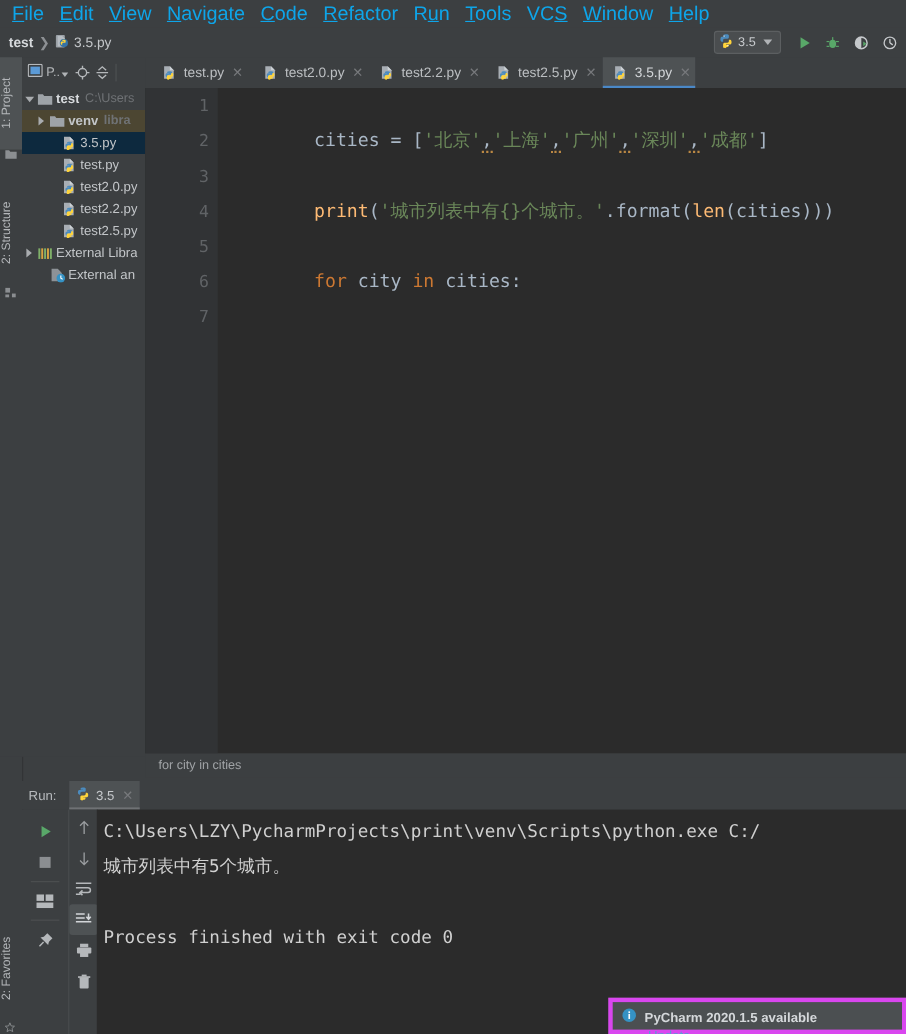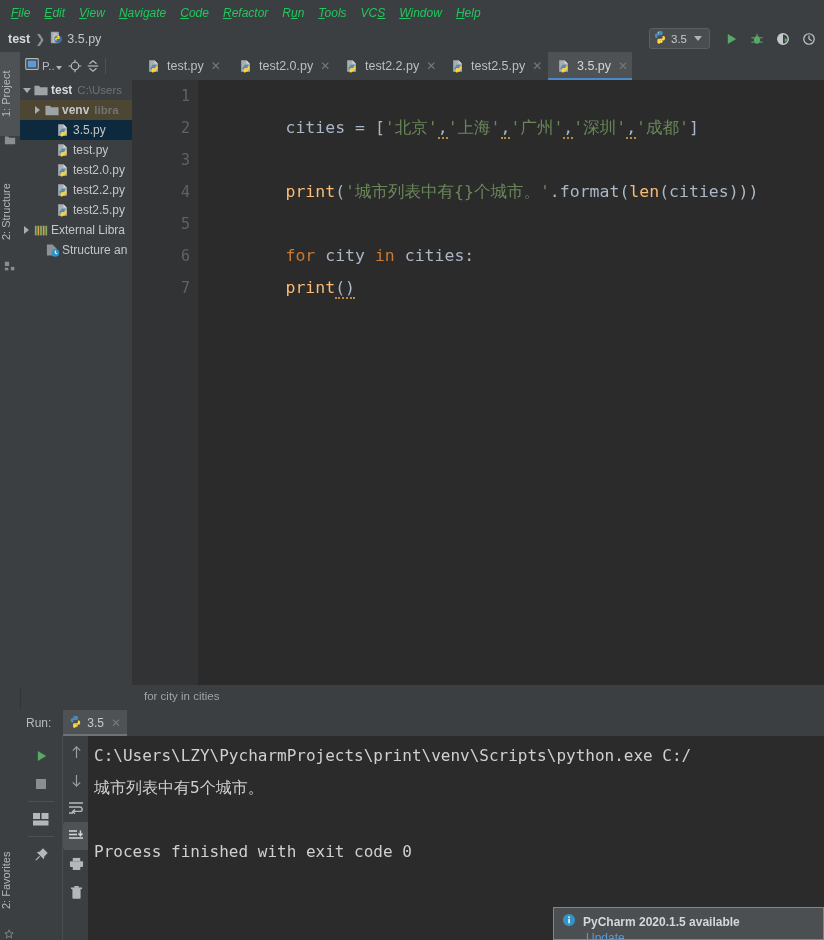--- a/index.html
+++ b/index.html
@@ -21,24 +21,23 @@
   .menubar {
     position: absolute; left: 0; top: 0;
     width: 824px; height: 25px;
     background: #3c3f41;
     display: flex; align-items: center;
     padding-left: 4px;
     box-sizing: border-box;
   }
   .menu-item {
     padding: 2px 7px;
-    font-size: 12px;
-    color: #22c55e;
+    font-size: 18px;
+    color: #0ea5e9;
     white-space: nowrap;
-    font-style: italic;
   }
   .menu-item .mn { text-decoration: underline; }
 
   
   .navbar {
     position: absolute; left: 0; top: 25px;
     width: 824px; height: 27px;
     background: #3c3f41;
     display: flex; align-items: center;
   }
@@ -271,21 +270,21 @@
     box-sizing: border-box;
     overflow: hidden;
     white-space: pre;
   }
 
   
   .notif {
     position: absolute; left: 553px; top: 907px;
     width: 271px; height: 33px;
     background: #4b4f51;
-    border: 1px solid #d946ef;
+    border: 4px solid #d946ef;
     box-sizing: border-box;
     padding: 5px 8px;
   }
   .notif-row { display:flex; align-items:center; }
   .notif-title { font-size:12px; font-weight:bold; color:#d5d8db; margin-left:7px; }
   .notif-link { font-size:12px; color:#5b9ad6; margin-left:24px; margin-top:1px; }
 
   
   .ed-vscroll {
     position:absolute; right:0; top:0; width:0px; height:605px;
@@ -531,21 +530,21 @@
         </div>
         <div class="trow" style="padding-left: 11px;">
           <span class="tw-arrow"></span>
           <span class="tico">
             <svg width="15" height="14" viewBox="0 0 16 15">
               <path d="M2 1.5h6l4 4v8H2z" fill="#8d9297"></path>
               <circle cx="11" cy="10.5" r="4.2" fill="#3592c4"></circle>
               <path d="M11 8v2.6l1.8 1" stroke="#fff" stroke-width="1.1" fill="none"></path>
             </svg>
           </span>
-          <span class="tlabel">Structure an</span>
+          <span class="tlabel">External an</span>
         </div>
       </div>
 
     <div class="proj-hscroll"></div>
   </div>
 
   <div class="tabsbar" id="tabsbar">
       <div class="etab" style="left: 6px; width: 92px; box-sizing: border-box;">
         <span class="tico">
           <svg width="14" height="14" viewBox="0 0 16 16">
@@ -631,23 +630,20 @@
         <span class="k-fn">print</span><span class="k-txt">(</span><span class="k-str">'城市列表中有{}个城市。'</span><span class="k-txt">.format(</span><span class="k-fn">len</span><span class="k-txt">(cities)))</span>
       </div>
 
       <div class="cline"></div>
 
       <div class="cline">
         <span class="k-def">for </span><span class="k-txt">city </span><span class="k-def">in </span><span class="k-txt">cities:</span>
       </div>
 
 
-      <div class="cline">
-        <span class="k-fn">print</span><span class="k-txt warnmark">()</span>
-      </div>
 
     </div>
     <div class="ed-vscroll"></div>
   </div>
 
   <div class="editor-breadcrumb">
     <span>for city in cities</span>
   </div>
 
   <div class="runbar">

